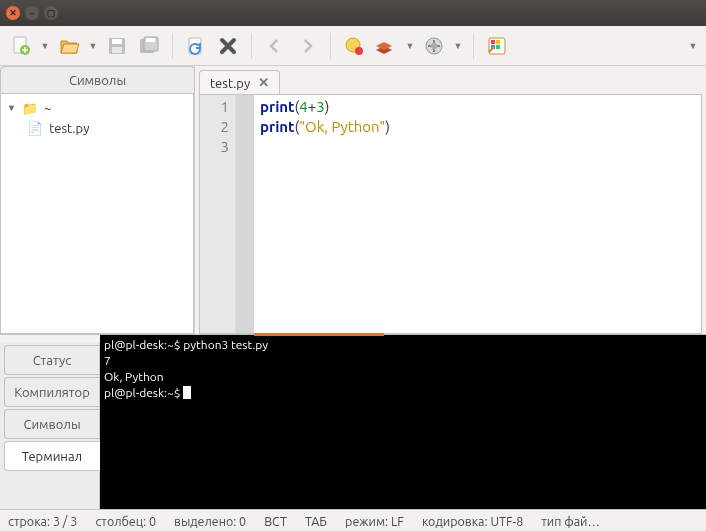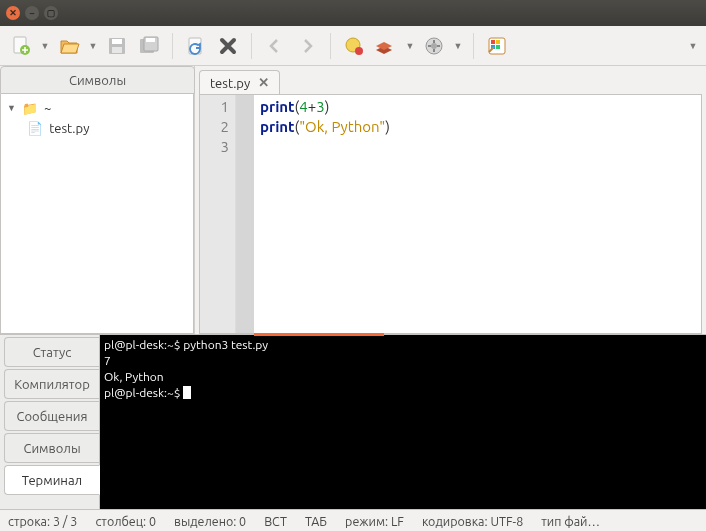--- a/index.html
+++ b/index.html
@@ -38,21 +38,21 @@
 .gutter { width:36px; background:#e7e7e7; color:#7e7e7e; text-align:right; padding:2px 6px 0 0; border-right:1px solid #dcdcdc; }
 .foldcol { width:18px; background:#d6d6d6; }
 .code { flex:1; padding:2px 6px; white-space:pre; color:#333; overflow:hidden;}
 .kw { color:#0a1f8f; font-weight:bold; }
 .num { color:#0a8f2e; }
 .str { color:#c08a00; }
 .hsb { position:absolute; left:0; bottom:-3px; height:3px; width:130px; background:#f46a3a; margin-left:54px;}
 
 
 .bottom { height:175px; display:flex; border-top:1px solid #c4c3c1; }
-.bottom-tabs { width:100px; display:flex; flex-direction:column; background:#ececea; border-right:1px solid #c4c3c1; }
+.bottom-tabs { width:100px; display:flex; flex-direction:column; background:#ececea; border-right:1px solid #c4c3c1;margin-top:8px; }
 .btab { height:30px; display:flex; align-items:center; justify-content:center; border:1px solid #c4c3c1; border-right:none; border-radius:4px 0 0 4px; margin:2px 0 0 4px; background:#ececea; color:#555; font-size:13px; }
 .btab.active { background:#fff; color:#333; border-right:1px solid #fff; margin-right:-1px; z-index:1; }
 .terminal { flex:1; background:#000; color:#fff; font-family:"DejaVu Sans Mono",monospace; font-size:12px; padding:2px 4px; line-height:16px; white-space:pre; }
 .prompt { color:#fff; }
 .cursor { display:inline-block; width:8px; height:13px; background:#fff; vertical-align:-2px; }
 
 
 .status { height:22px; display:flex; align-items:center; gap:18px; padding:0 8px; border-top:1px solid #c4c3c1; font-size:12.5px; color:#4a4a4a; white-space:nowrap; overflow:hidden;}
 .status span { flex-shrink:0; }
 </style>
@@ -194,21 +194,20 @@
 </div>
       <div class="hsb"></div>
     </div>
   </div>
 </div>
 
 <div class="bottom">
   <div class="bottom-tabs">
     <div class="btab">Статус</div>
     <div class="btab">Компилятор</div>
-    <div class="btab">Сообщения</div>
     <div class="btab">Символы</div>
     <div class="btab active">Терминал</div>
   </div>
   <div class="terminal"><span class="prompt">pl@pl-desk:~$ python3 test.py</span>
 <span>7</span>
 <span>Ok, Python</span>
 <span class="prompt">pl@pl-desk:~$ </span><span class="cursor"></span></div>
 </div>
 
 <div class="status">

